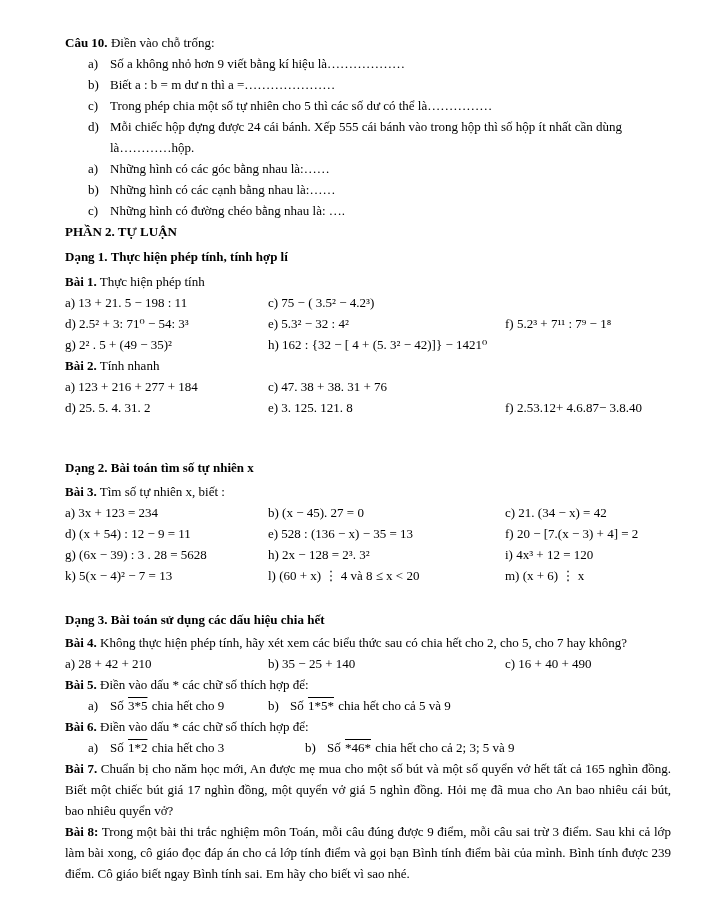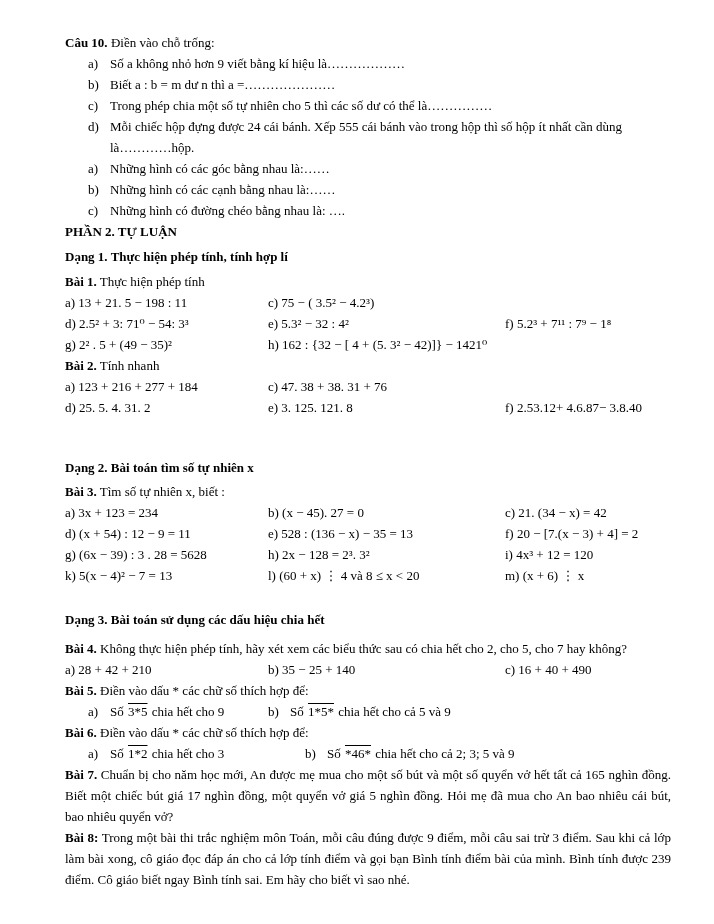--- a/index.html
+++ b/index.html
@@ -14,21 +14,21 @@
   }
   .page { padding: 32px 43px 0 65px; line-height: 21px; }
   b { font-weight: bold; }
   .line { }
   .bold { font-weight: bold; }
   .item { padding-left: 45px; text-indent: -22px; }
   .marker { display: inline-block; width: 22px; text-indent: 0; }
   .center-heading { text-align: left; font-weight: bold; }
   .dang1 { margin-top: 4px; margin-bottom: 4px; }
   .dang2 { margin-top: 39px; margin-bottom: 3px; }
-  .dang3 { margin-top: 23px; margin-bottom: 8px; }
+  .dang3 { margin-top: 23px; margin-bottom: 2px; }
   .row3 { display: grid; grid-template-columns: 203px 237px 1fr; }
   .row3 .cell { white-space: nowrap; }
   .twocol { display: grid; padding-left: 23px; }
   .twocol.b5 { grid-template-columns: 180px 1fr; }
   .twocol.b6 { grid-template-columns: 217px 1fr; }
   .overnum { text-decoration: overline; padding: 0 1px; }
   .para { text-align: justify; margin: 0; }
 </style>
 </head>
 <body>

